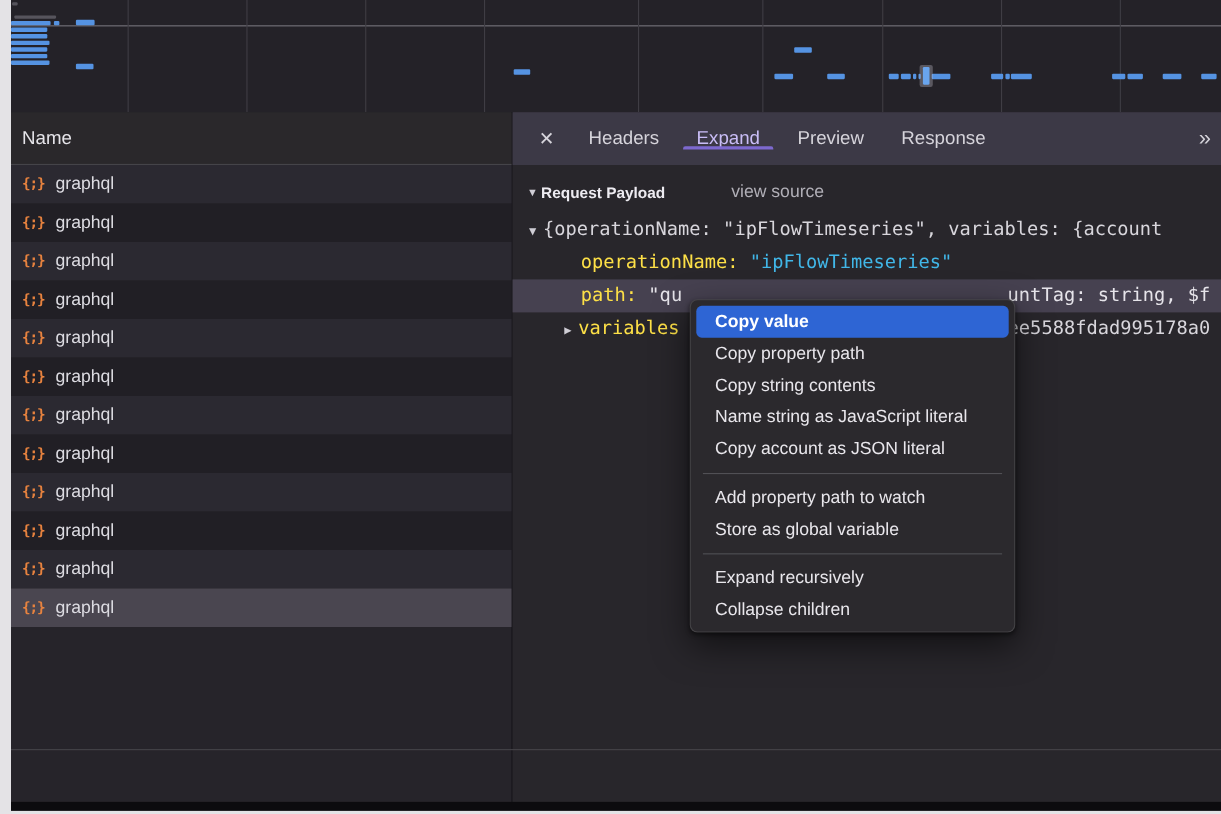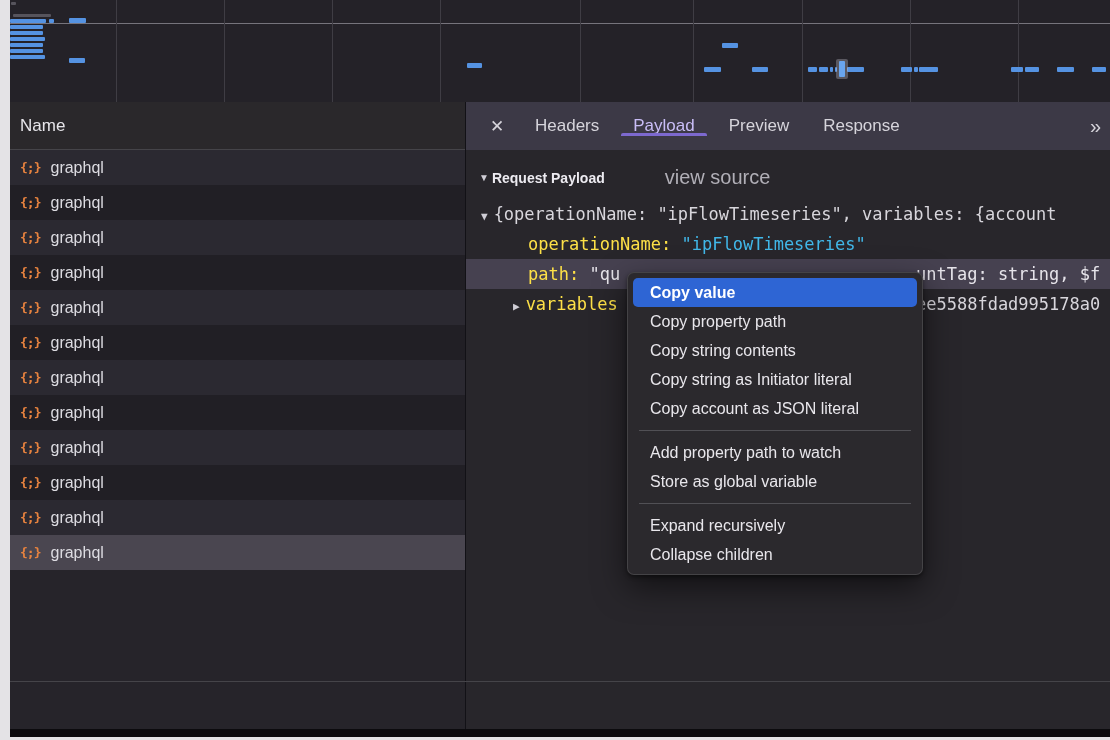--- a/index.html
+++ b/index.html
@@ -34,21 +34,21 @@
   .tabbar{height:48px;background:#3c3946;display:flex;align-items:stretch;padding-left:10px;color:#d6d4db;font-size:17px;}
   .close-btn{width:42px;display:flex;align-items:center;justify-content:center;font-size:17px;color:#d6d4db;}
   .tab{display:flex;align-items:center;padding:0 14px;margin:0 3px;position:relative;white-space:nowrap;}
   .tab.active{color:#c9bdf6;}
   .tab.active::after{content:"";position:absolute;left:2px;right:2px;bottom:0;height:3px;background:#7d69cf;border-radius:2px 2px 0 0;}
   .overflow-btn{margin-left:auto;margin-right:16px;display:flex;align-items:center;font-size:20px;}
 
   .payload-section-header{display:flex;align-items:center;padding:16px 0 4px 13px;}
   .disclosure{font-size:10px;color:#d0ced6;margin-right:3px;}
   .section-title{font-weight:bold;font-size:14px;color:#edebf1;}
-  .view-source{margin-left:60px;font-size:20px;color:#b1afb7;}
+  .view-source{margin-left:60px;font-size:16px;color:#b1afb7;}
 
   .tree{font-family:"DejaVu Sans Mono",monospace;font-size:17px;margin-top:6px;}
   .tree-row{height:30px;line-height:30px;white-space:nowrap;position:relative;}
   .tri{font-size:11px;color:#cfcdd5;display:inline-block;margin-right:6px;}
   .row-root{padding-left:15px;color:#d8d6dc;}
   .row-op{padding-left:62px;}
   .row-query{padding-left:62px;background:#464150;color:#e6e4ea;}
   .row-vars{padding-left:47px;color:#d8d6dc;}
   .key{color:#fde047;}
   .str{color:#41b7e8;}
@@ -177,21 +177,21 @@
       </div>
   </div>
 
   <div class="right-panel">
     <div class="tabbar">
       <div class="close-btn">
         <span>✕</span>
       </div>
       <div id="tabs" style="display:flex;align-items:center;">
           <div class="tab">Headers</div>
-          <div class="tab active">Payload</div>
+          <div class="tab active">Expand</div>
           <div class="tab">Preview</div>
           <div class="tab">Response</div>
         </div>
       <div class="overflow-btn">
         <span>»</span>
       </div>
     </div>
 
     <div class="payload-section-header">
       <span class="disclosure">▼</span>
@@ -217,21 +217,21 @@
     </div>
   </div>
 
   <div class="footer-line"></div>
   <div class="bottom-bar"></div>
 
   <div class="context-menu" id="context-menu">
       <div class="menu-item highlighted">Copy value</div>
       <div class="menu-item">Copy property path</div>
       <div class="menu-item">Copy string contents</div>
-      <div class="menu-item">Copy string as Initiator literal</div>
+      <div class="menu-item">Name string as JavaScript literal</div>
       <div class="menu-item">Copy account as JSON literal</div>
       <div class="menu-sep"></div>
       <div class="menu-item">Add property path to watch</div>
       <div class="menu-item">Store as global variable</div>
       <div class="menu-sep"></div>
       <div class="menu-item">Expand recursively</div>
       <div class="menu-item">Collapse children</div>
     </div>
 </div>
 

